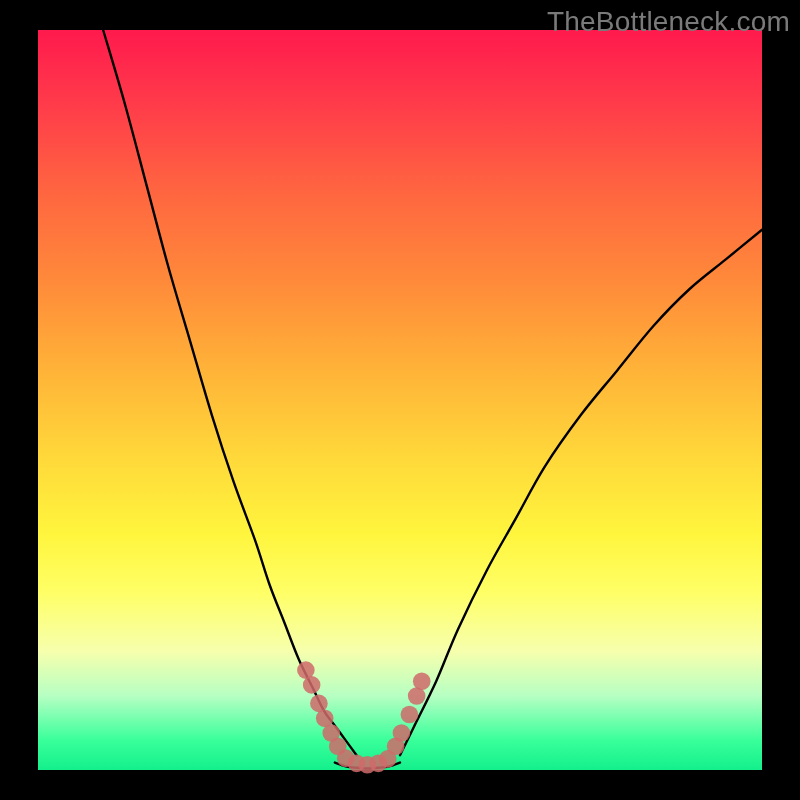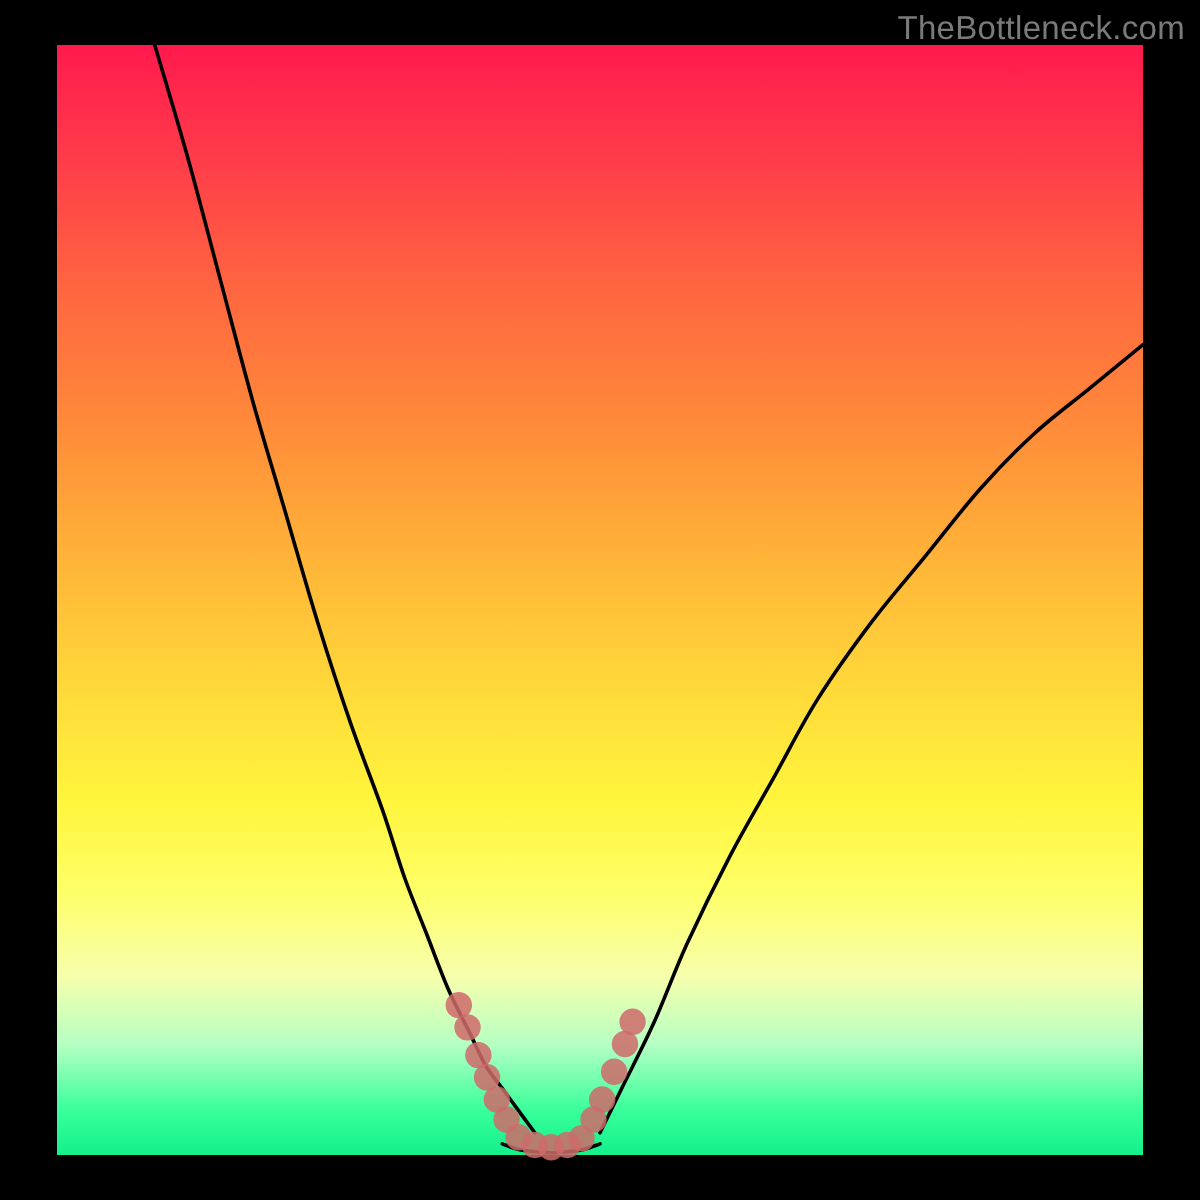--- a/index.html
+++ b/index.html
@@ -45,21 +45,21 @@
     top: 0;
     width: 724px;
     height: 740px;
     overflow: visible;
   }
   .watermark {
     position: absolute;
     top: 6px;
     right: 10px;
     color: #7a7a7a;
-    font-size: 22px;
+    font-size: 28px;
     font-weight: 500;
     letter-spacing: 0.2px;
   }
 </style>
 </head>
 <body>
 
 <div class="frame">
   <div class="plot">
     <svg class="curves" viewBox="0 0 724 740" preserveAspectRatio="none">

